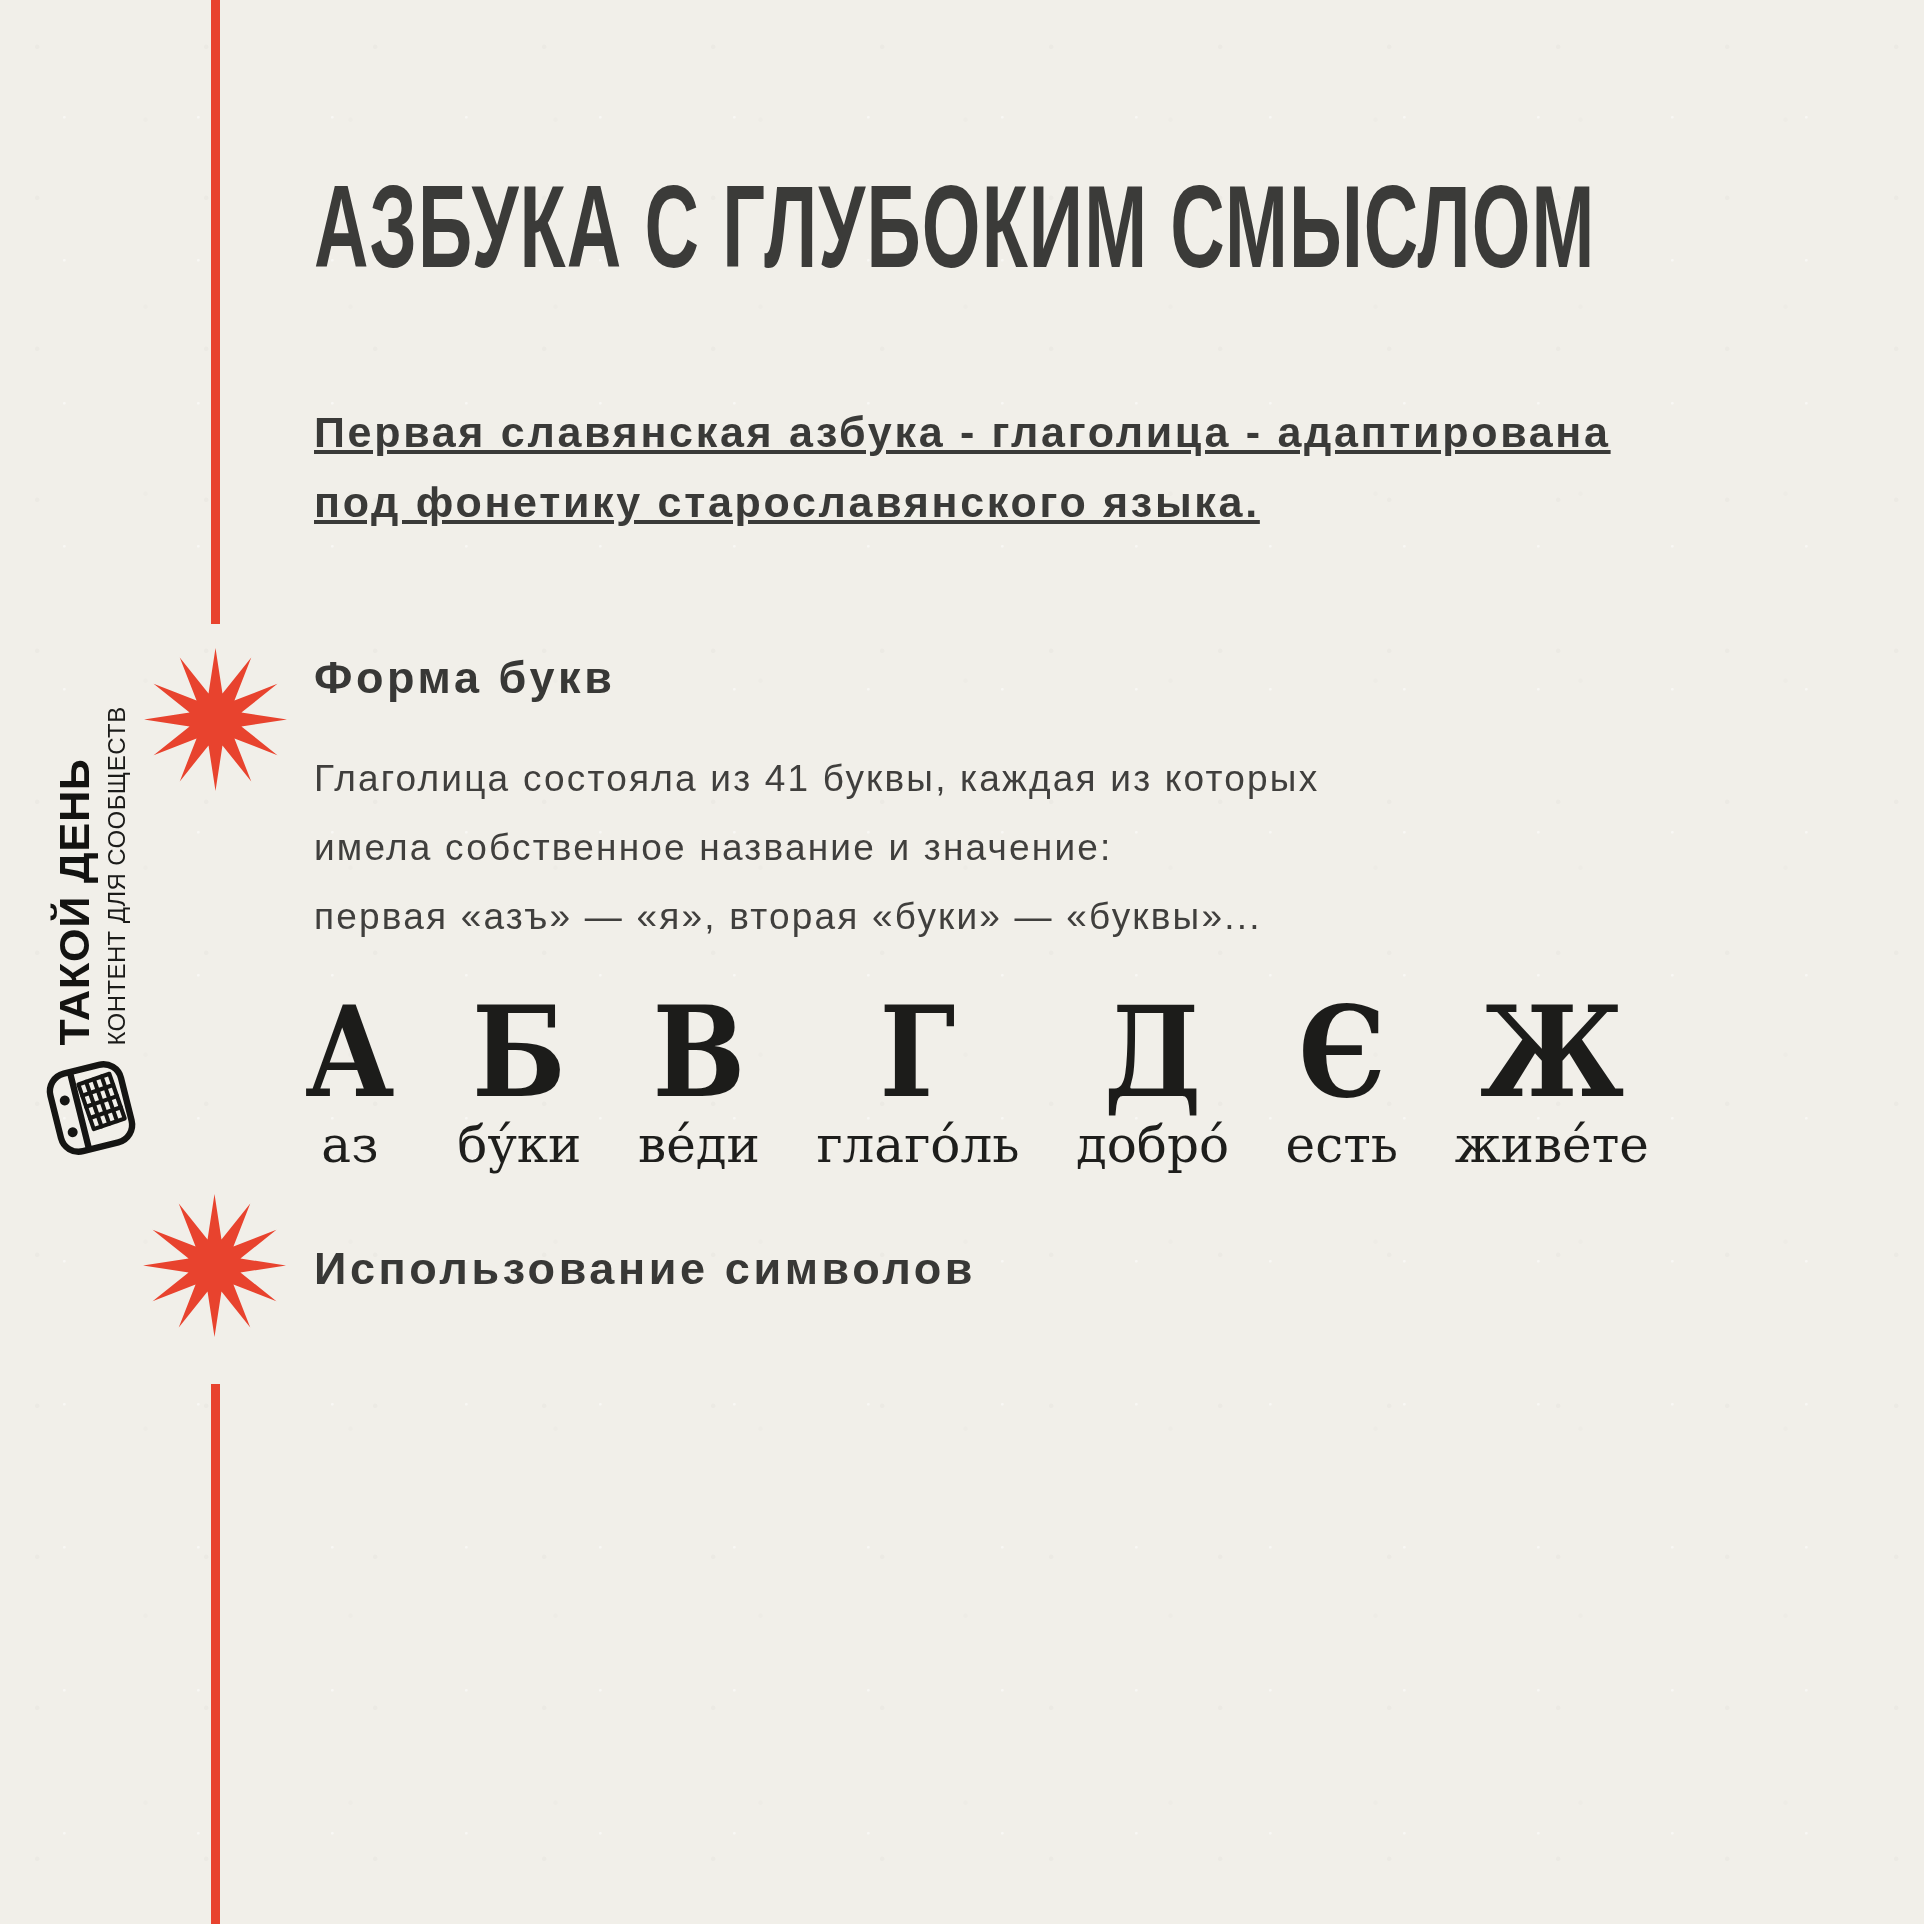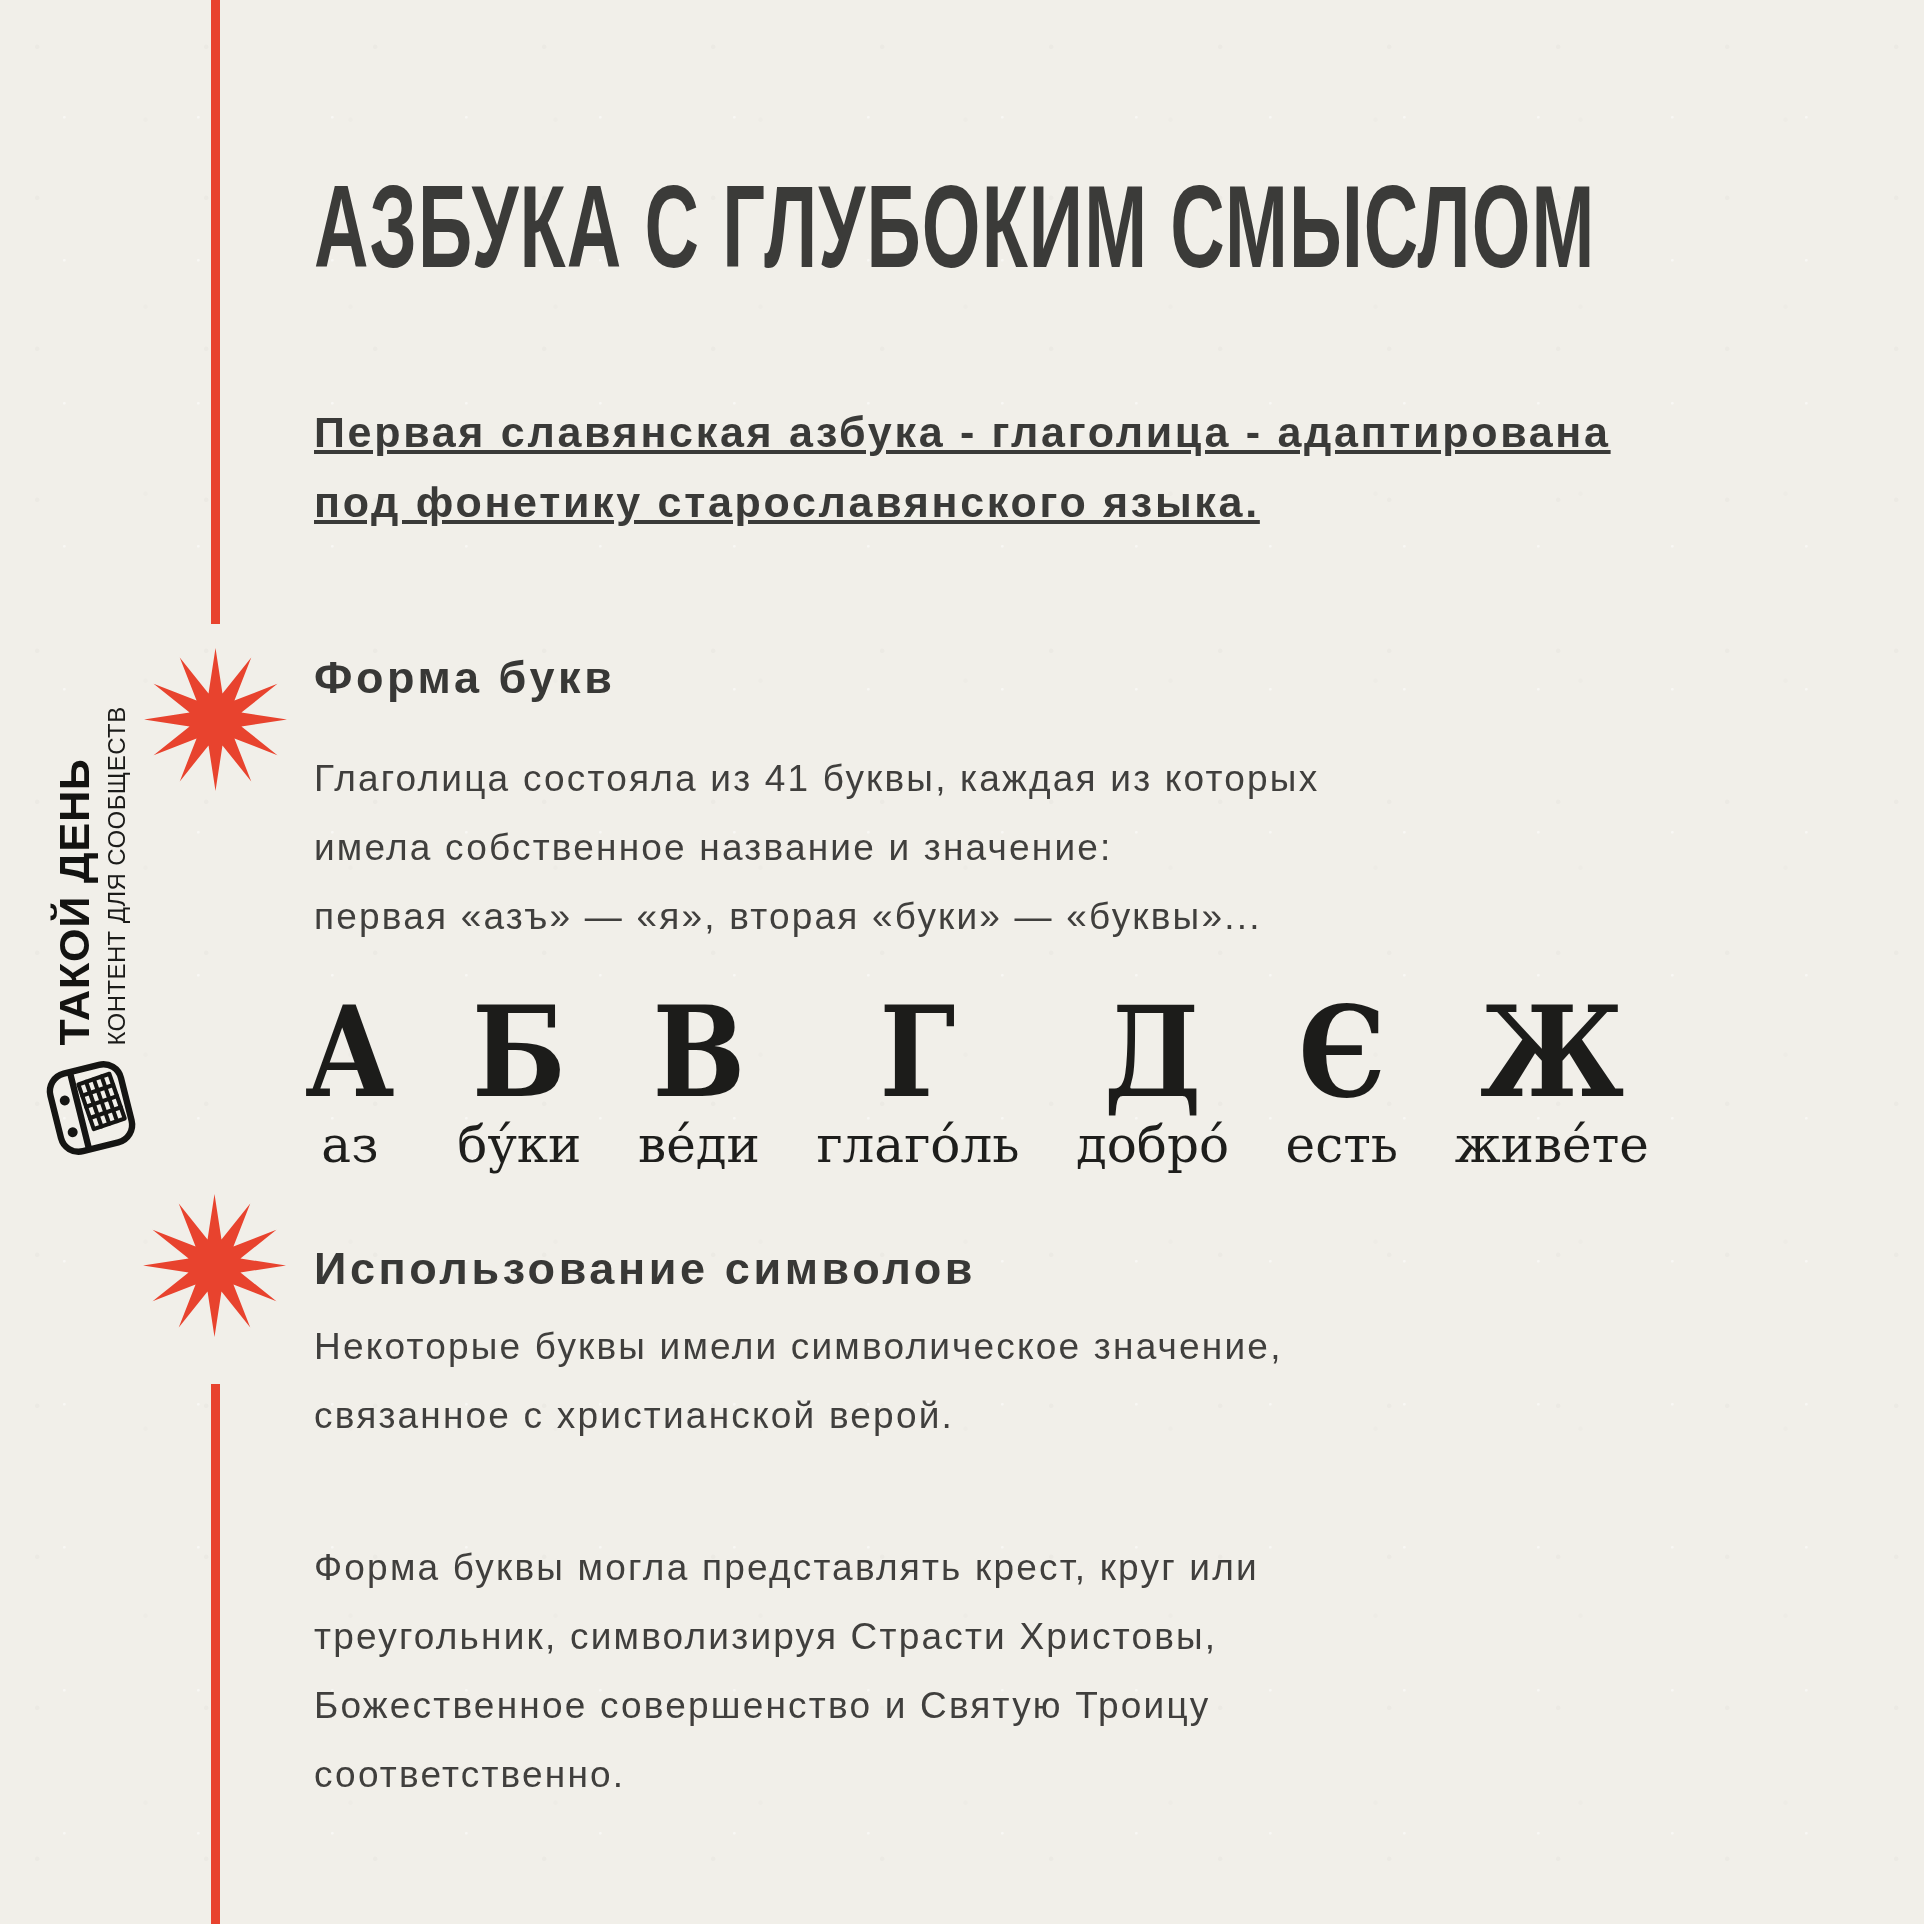--- a/index.html
+++ b/index.html
@@ -218,22 +218,16 @@
       <div class="letter-name">есть</div>
     </div>
     <div class="letter-cell">
       <div class="letter-glyph">Ж</div>
       <div class="letter-name">живе́те</div>
     </div>
   </div>
 
   <div class="section-heading h-2">Использование символов</div>
 
-  <div class="body-text b-2">Некоторые буквы имели символическое значение,
-связанное с христианской верой.</div>
-
-  <div class="body-text b-3">Форма буквы могла представлять крест, круг или
-треугольник, символизируя Страсти Христовы,
-Божественное совершенство и Святую Троицу
-соответственно.</div>
+
 
 </div>
 
 
 </body></html>

